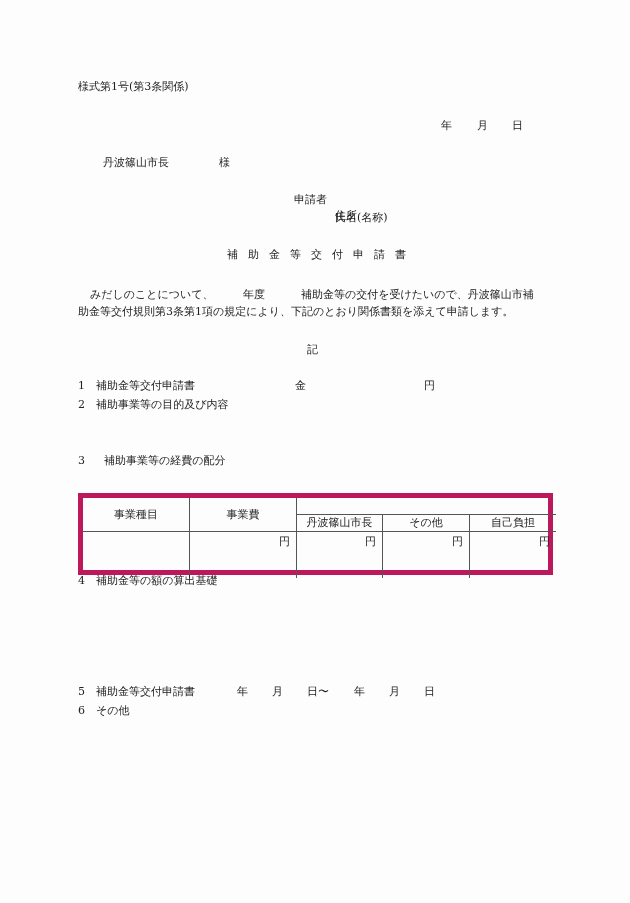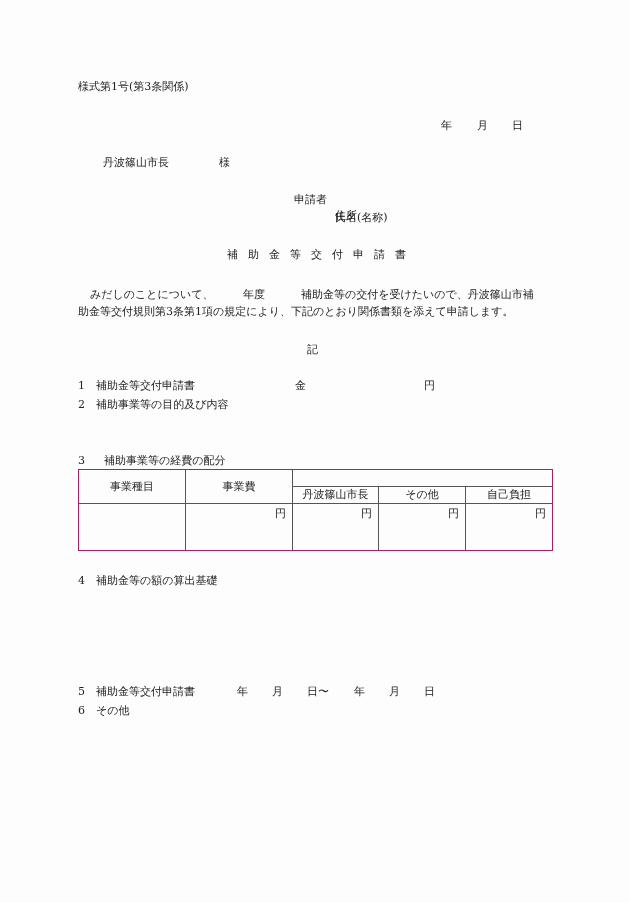--- a/index.html
+++ b/index.html
@@ -14,24 +14,24 @@
       overflow: hidden;
       font-family: "DejaVu Serif", "Liberation Serif", serif;
       color: #222;
       font-size: 11px;
     }
     .abs { position: absolute; white-space: nowrap; line-height: 14px; }
     .spaced { letter-spacing: 10px; }
     .table {
       position: absolute;
       left: 78px;
-      top: 469px;
+      top: 493px;
       width: 475px;
       height: 82px;
-      border: 1px solid #be185d;
+      border: 5px solid #be185d;
       box-sizing: border-box;
     }
     .cell {
       position: absolute;
       box-sizing: border-box;
       font-size: 11px;
       line-height: 14px;
       white-space: nowrap;
     }
     .vline { position: absolute; width: 1px; background: #555; }

